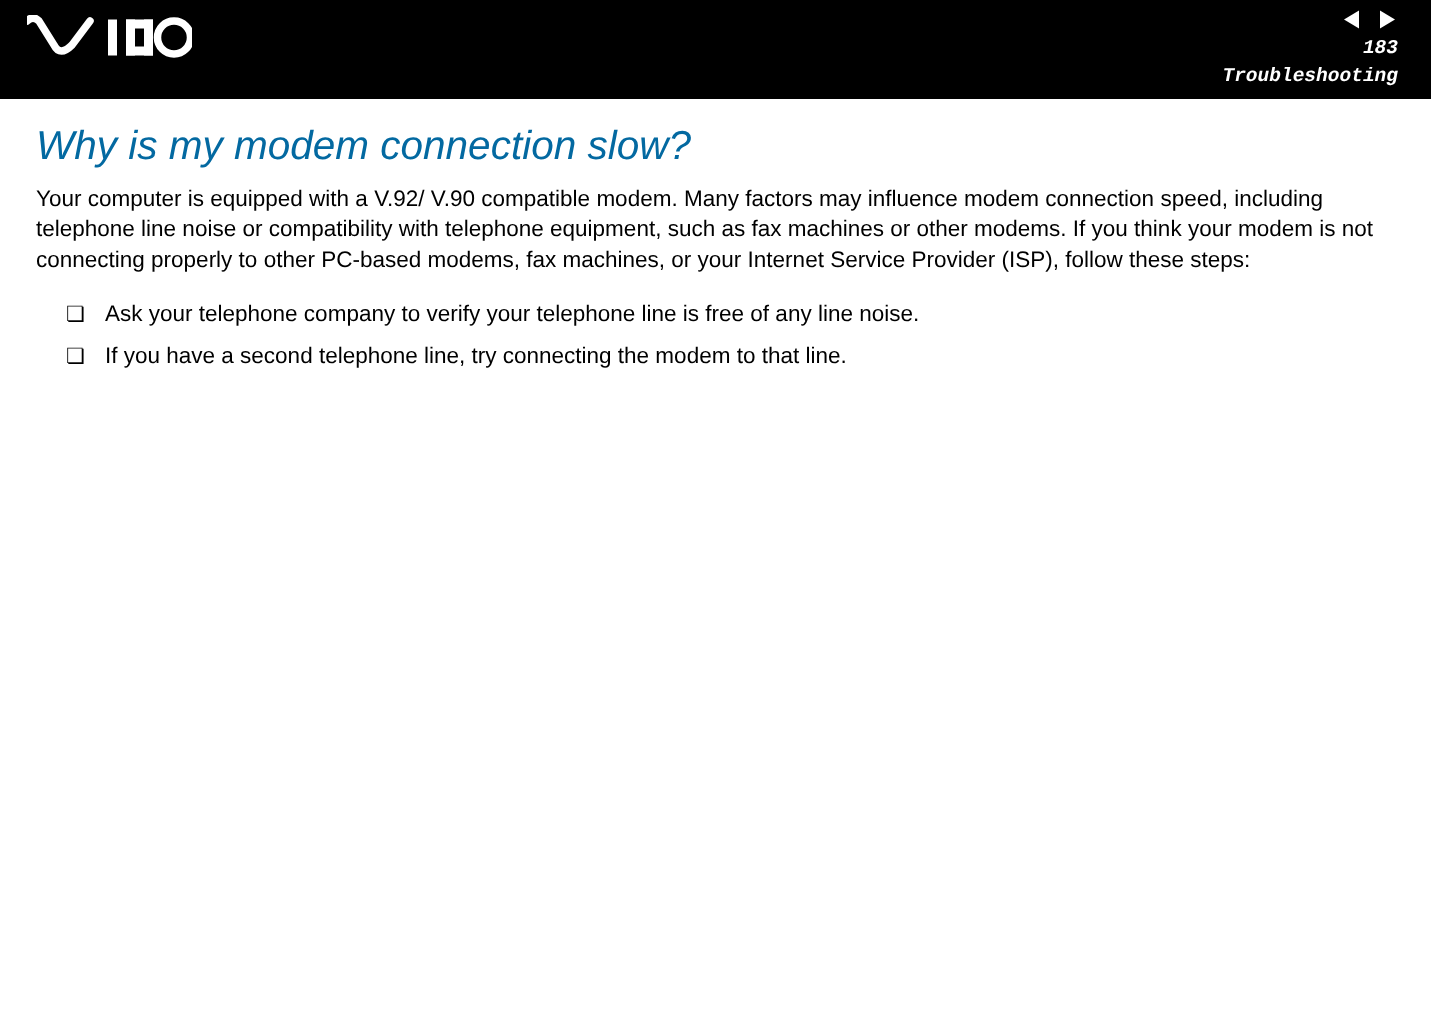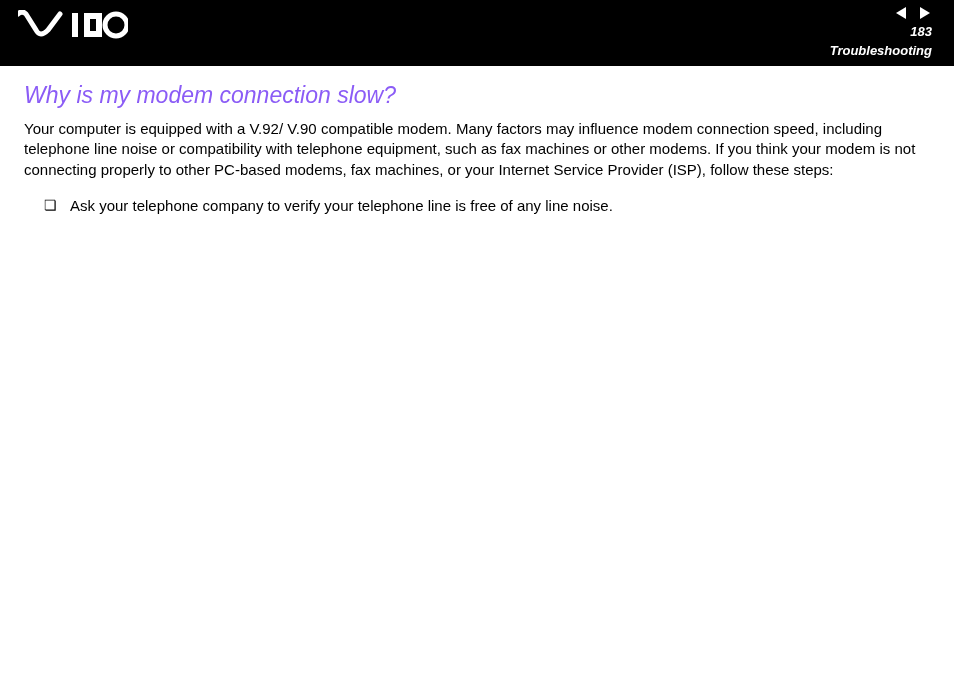--- a/index.html
+++ b/index.html
@@ -9,20 +9,21 @@
     height: 674px;
     background: #ffffff;
     font-family: Arial, Helvetica, sans-serif;
     color: #000000;
     overflow: hidden;
   }
   .header {
     background: #000000;
     height: 66px;
     position: relative;
+    font-family: Liberation Mono, monospace;
   }
   .logo {
     position: absolute;
     left: 18px;
     top: 10px;
   }
   .nav-arrows {
     position: absolute;
     right: 22px;
     top: 6px;
@@ -49,23 +50,23 @@
     color: #ffffff;
     font-weight: bold;
     font-style: italic;
     font-size: 13px;
     margin-top: 4px;
   }
   .content {
     padding: 10px 24px 0 24px;
   }
   .heading {
-    color: #8b5cf6;
+    color: #0369a1;
     font-style: italic;
-    font-size: 23px;
+    font-size: 27px;
     margin: 6px 0 10px 0;
     font-weight: 400;
   }
   .intro {
     font-size: 15px;
     line-height: 1.35;
     margin: 0 0 0 0;
   }
   .steps {
     list-style: none;
@@ -121,14 +122,15 @@
     <div class="page-number">183</div>
     <div class="section-title">Troubleshooting</div>
   </div>
 </div>
 
 <div class="content">
   <h2 class="heading">Why is my modem connection slow?</h2>
   <p class="intro">Your computer is equipped with a V.92/ V.90 compatible modem. Many factors may influence modem connection speed, including telephone line noise or compatibility with telephone equipment, such as fax machines or other modems. If you think your modem is not connecting properly to other PC-based modems, fax machines, or your Internet Service Provider (ISP), follow these steps:</p>
   <ul class="steps">
     <li>Ask your telephone company to verify your telephone line is free of any line noise.</li>
+    <li>If you have a second telephone line, try connecting the modem to that line.</li>
   </ul>
 </div>
 
 </body></html>

